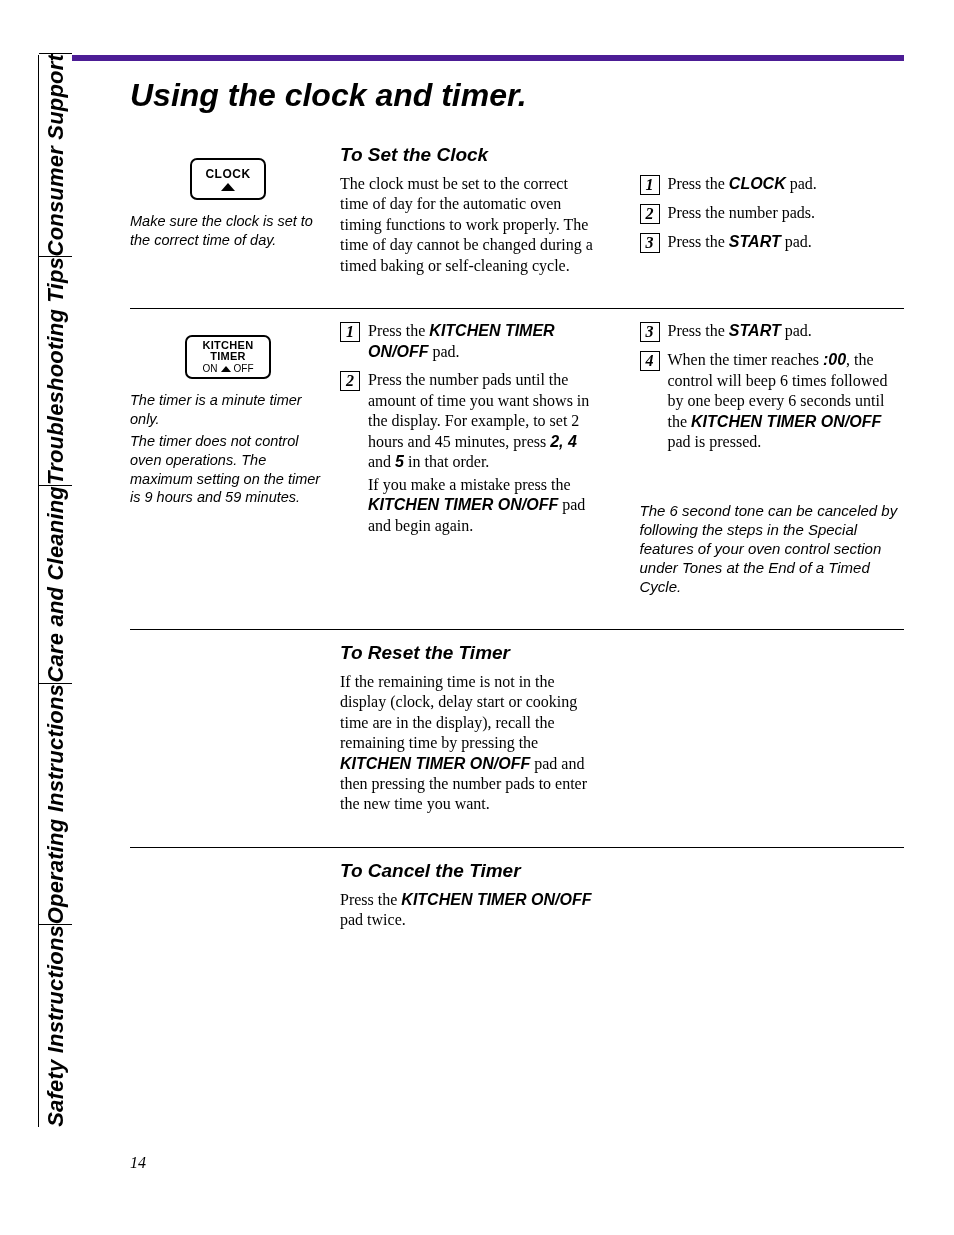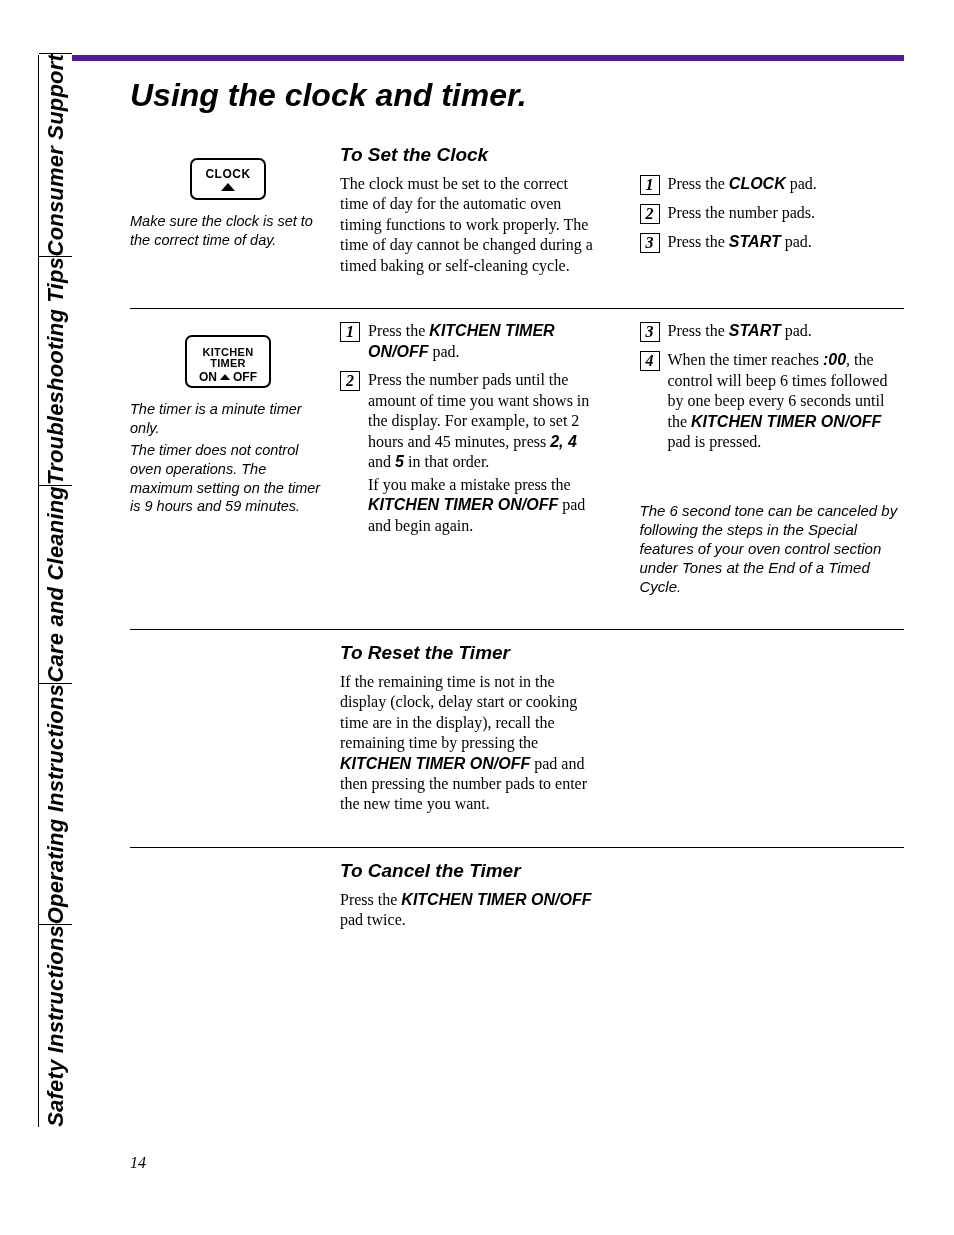--- a/index.html
+++ b/index.html
@@ -143,29 +143,29 @@
     width: 0; height: 0;
     border-left: 7px solid transparent;
     border-right: 7px solid transparent;
     border-bottom: 8px solid #000;
   }
   .kt-btn {
     width: 86px;
     border: 2px solid #000; border-radius: 7px;
     background:#fff;
     display:flex; flex-direction:column; align-items:center;
-    padding: 10px 0 3px;
+    padding: 3px 0 3px;
     line-height: 1;
   }
   .kt-btn .lbl {
     font-family: "Arial Narrow", Arial, sans-serif;
     font-weight: bold; font-size: 11px; letter-spacing: 0.3px; text-align:center;
   }
   .kt-btn .row { display:flex; align-items:center; gap:3px; margin-top:2px; }
-  .kt-btn .sm { font-family:"Arial Narrow",Arial,sans-serif; font-weight:bold; font-size:12px; }
+  .kt-btn .sm { font-family:"Arial Narrow",Arial,sans-serif; font-weight:normal; font-size:10px; }
 
   .pagenum {
     position: absolute;
     left: 130px;
     bottom: 63px;
     font-family: "Times New Roman", serif;
     font-style: italic;
     font-size: 16px;
   }
 </style>

